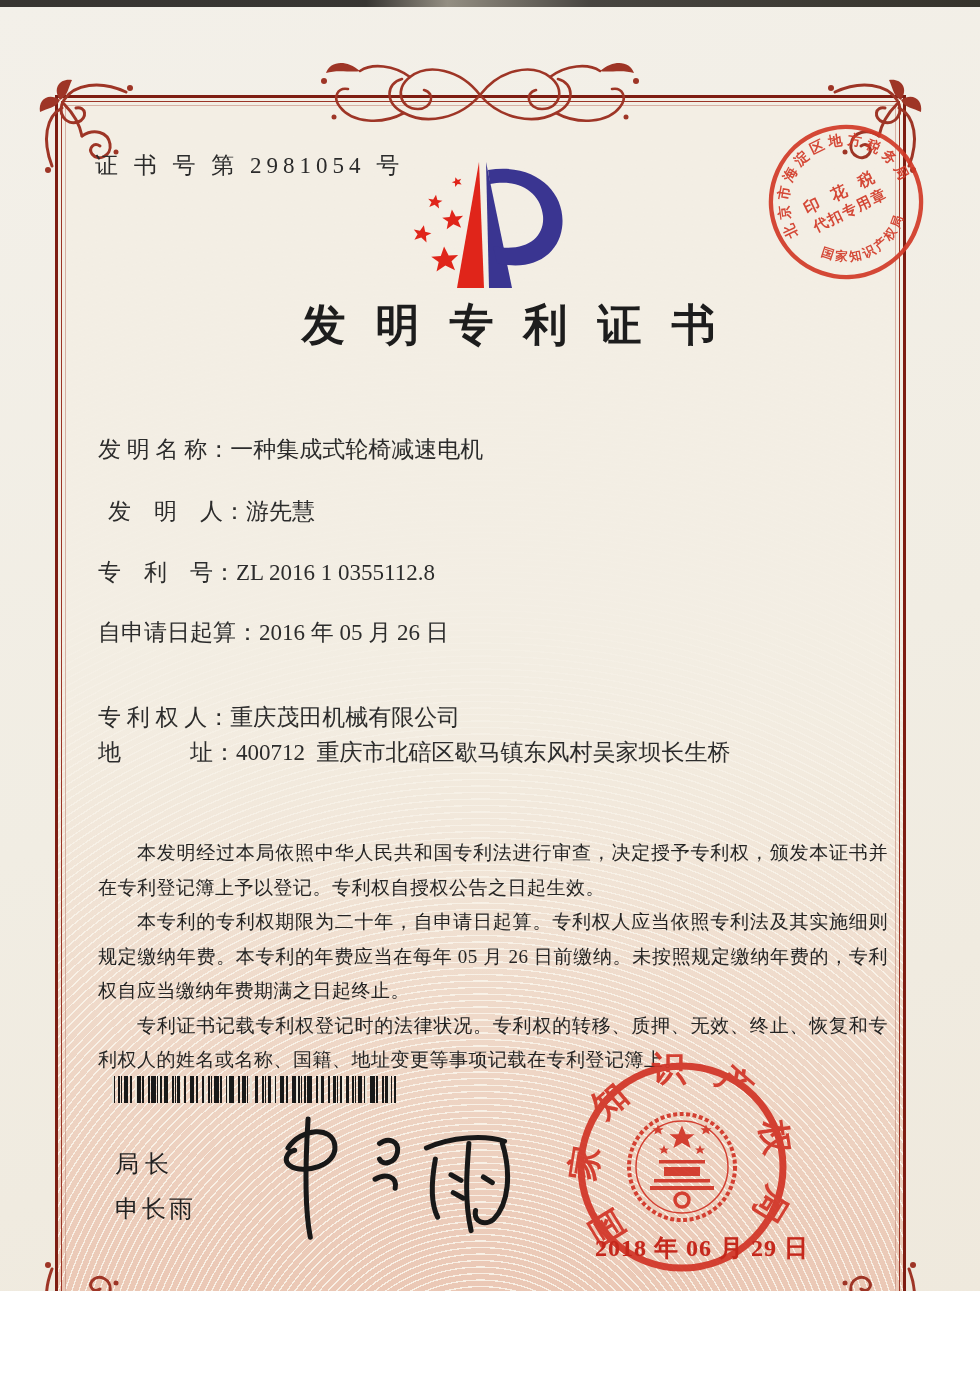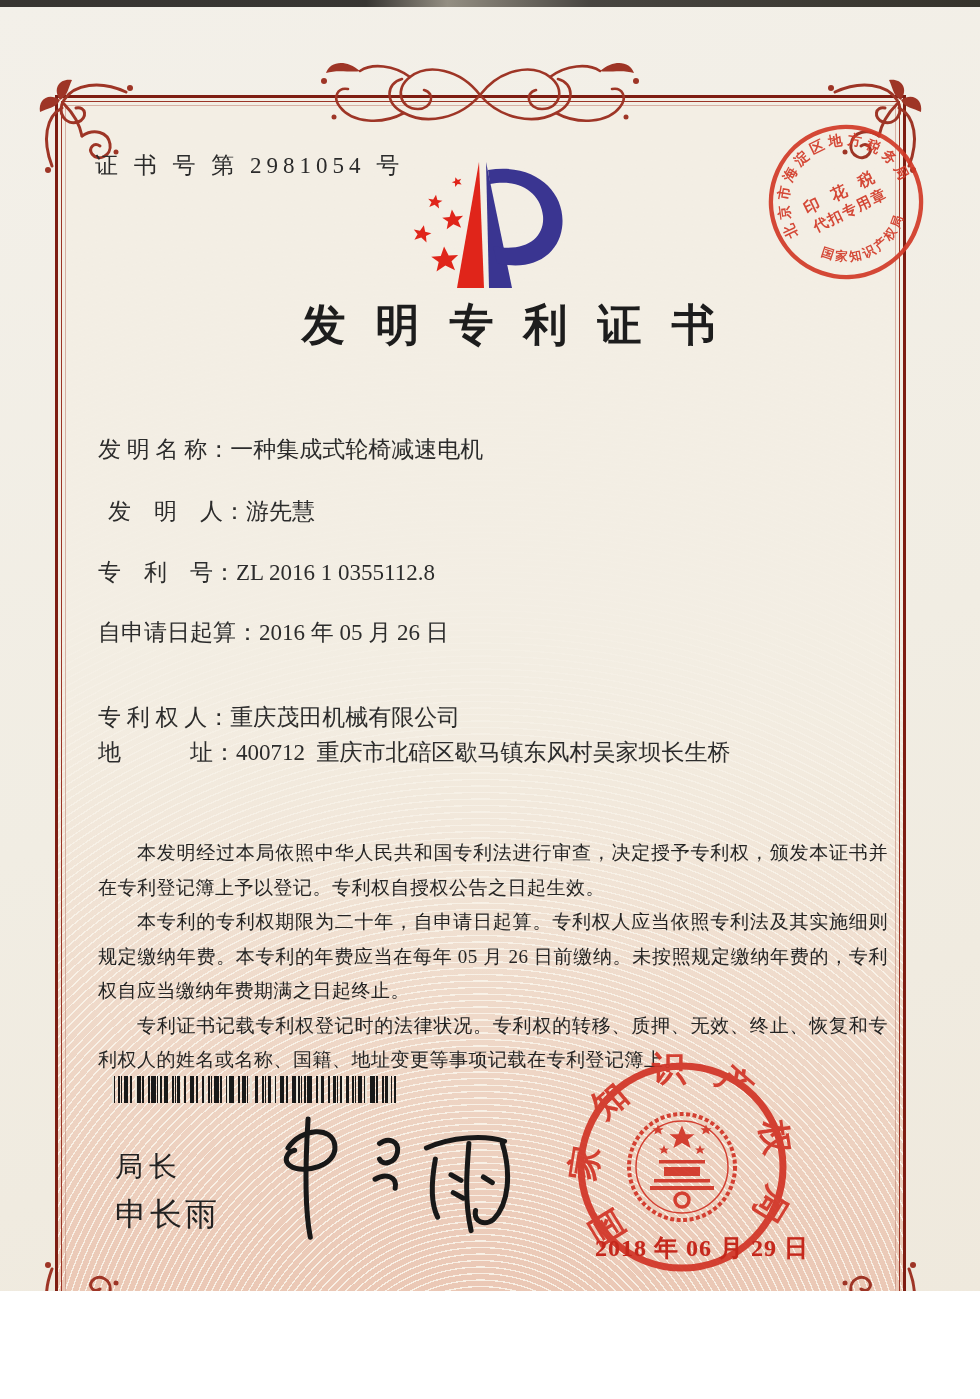--- a/index.html
+++ b/index.html
@@ -69,22 +69,22 @@
 
   .barcode{
     position:absolute;left:112px;top:1076px;width:284px;height:27px;
     background:
       repeating-linear-gradient(90deg,rgba(242,236,223,.95) 0 2px,rgba(0,0,0,0) 2px 23px),
       repeating-linear-gradient(90deg,#191919 0 2px,rgba(0,0,0,0) 2px 6px),
       repeating-linear-gradient(90deg,#191919 0 1px,rgba(0,0,0,0) 1px 9px),
       repeating-linear-gradient(90deg,#191919 0 3px,rgba(0,0,0,0) 3px 13px);
   }
 
-  .director-title{position:absolute;left:115px;top:1148px;font-size:28px;color:#222;letter-spacing:6px;}
-  .director-name{position:absolute;left:115px;top:1193px;font-size:32px;color:#222;letter-spacing:3px;text-align:center;}
+  .director-title{position:absolute;left:115px;top:1148px;font-size:24px;color:#222;letter-spacing:6px;}
+  .director-name{position:absolute;left:115px;top:1193px;font-size:24px;color:#222;letter-spacing:3px;text-align:center;}
   .signature{position:absolute;left:250px;top:1110px;width:268px;height:132px;}
 
   .seal{position:absolute;left:563px;top:1048px;width:238px;height:238px;}
   .seal-date{
     position:absolute;left:595px;top:1232px;font-size:24px;color:#c5281c;
     white-space:pre;letter-spacing:1px;font-weight:bold;text-shadow:0 0 1px rgba(197,40,28,.4);
   }
 
   .footer{position:absolute;left:0;top:1292px;width:100%;text-align:right;font-size:19px;color:#333;letter-spacing:2px;white-space:pre;}
 

